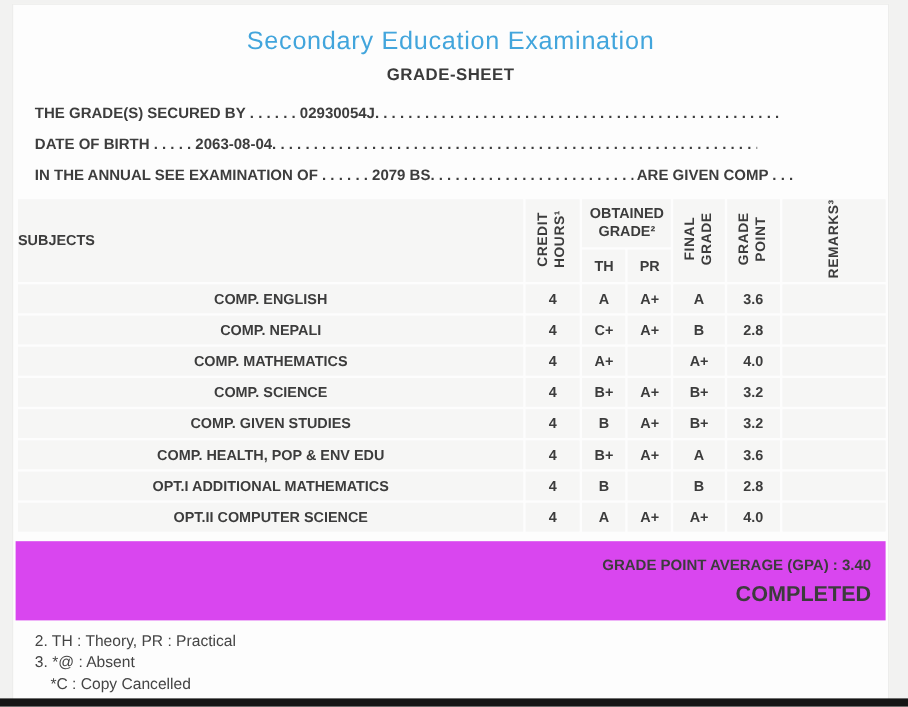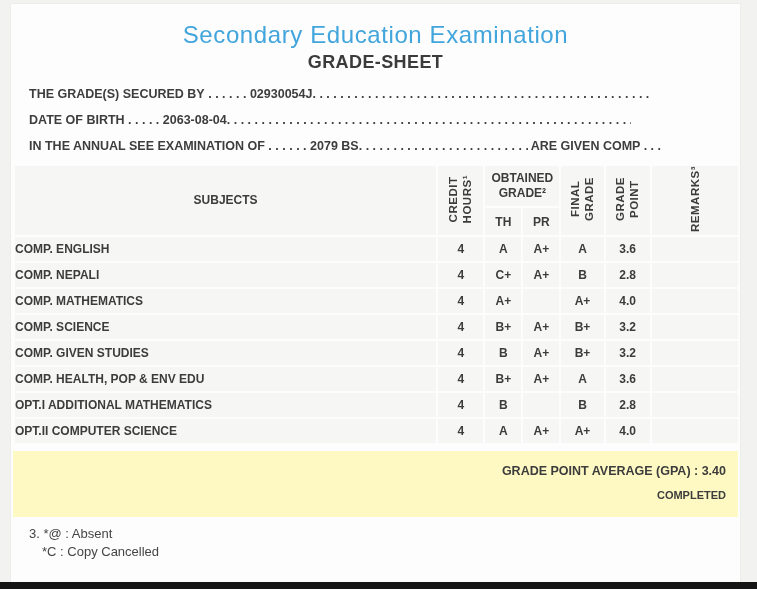--- a/index.html
+++ b/index.html
@@ -14,29 +14,29 @@
     position:absolute; left:10px; top:3px;
     width:731px; height:586px;
     background:#fdfdfd;
     border:1px solid #ededec;
     box-sizing:border-box;
   }
   .title {
     margin-top:19px;
     text-align:center;
     color:#42a5dc;
-    font-size:24px; line-height:24px;
+    font-size:21px; line-height:24px;
     letter-spacing:0.6px;
     font-weight:400;
   }
   .subtitle {
     margin-top:7px;
     text-align:center;
     color:#3b3b3b;
-    font-size:18px; line-height:17px;
+    font-size:14px; line-height:17px;
     font-weight:bold;
     letter-spacing:0.4px;
   }
   .info { margin:10px 0 0 18px; }
   .info-line {
     display:flex; align-items:baseline;
     font-weight:bold; font-size:12.5px;
     color:#3d3d3d;
     height:26px; line-height:26px;
     white-space:pre;
@@ -53,51 +53,51 @@
     width:727px;
     table-layout:fixed;
   }
   table.grades th, table.grades td {
     background:#f6f6f5;
     color:#3c3c3c;
     font-weight:bold;
     font-size:12px;
     padding:0;
   }
-  th.subjects-h { text-align:center; padding-left:16px; vertical-align:middle; }
+  th.subjects-h { text-align:left; padding-left:16px; vertical-align:middle; }
   .vert-cell { vertical-align:middle; text-align:center; }
   .vert {
     display:inline-block;
     writing-mode:vertical-rl;
     transform:rotate(180deg);
     white-space:pre-line;
     text-align:center;
     line-height:1.25;
     letter-spacing:0.5px;
     font-size:11.5px;
   }
   .obtained-h { text-align:center; vertical-align:middle; white-space:pre-line; line-height:1.25; height:36px; }
   .sub-h { text-align:center; height:24px; vertical-align:middle;margin-top:12px; }
-  td.subject { text-align:left; padding-left:16px; height:24px; }
+  td.subject { text-align:center; padding-left:16px; height:24px; }
   td.c { text-align:center; height:24px; }
 
   .summary {
     margin:6px 2px 0 2px;
-    background:#fef9c3;
+    background:#d946ef;
     padding:8px 12px 10px 12px;
   }
   .gpa-line {
     text-align:right;
     font-weight:bold; font-size:12.5px;
     color:#3c3c3c;
     line-height:24px;
   }
   .status-line {
     text-align:right;
-    font-weight:bold; font-size:11px;
+    font-weight:bold; font-size:18px;
     color:#3c3c3c;
     line-height:24px;
   }
   .notes {
     margin:8px 0 0 18px;
     font-size:13px;
     color:#454545;
     line-height:18px;
   }
   .note-indent { padding-left:13px; }
@@ -231,20 +231,21 @@
       </tr>
     </tbody>
   </table>
 
   <div class="summary">
     <div class="gpa-line"><span>GRADE POINT AVERAGE (GPA) : </span><span>3.40</span></div>
     <div class="status-line">COMPLETED</div>
   </div>
 
   <div class="notes">
+    <div>2. TH : Theory, PR : Practical</div>
     <div>3. *@ : Absent</div>
     <div class="note-indent">*C : Copy Cancelled</div>
 
   </div>
 
 </div>
 
 <div class="bottom-bar"></div>
 
 </body></html>

